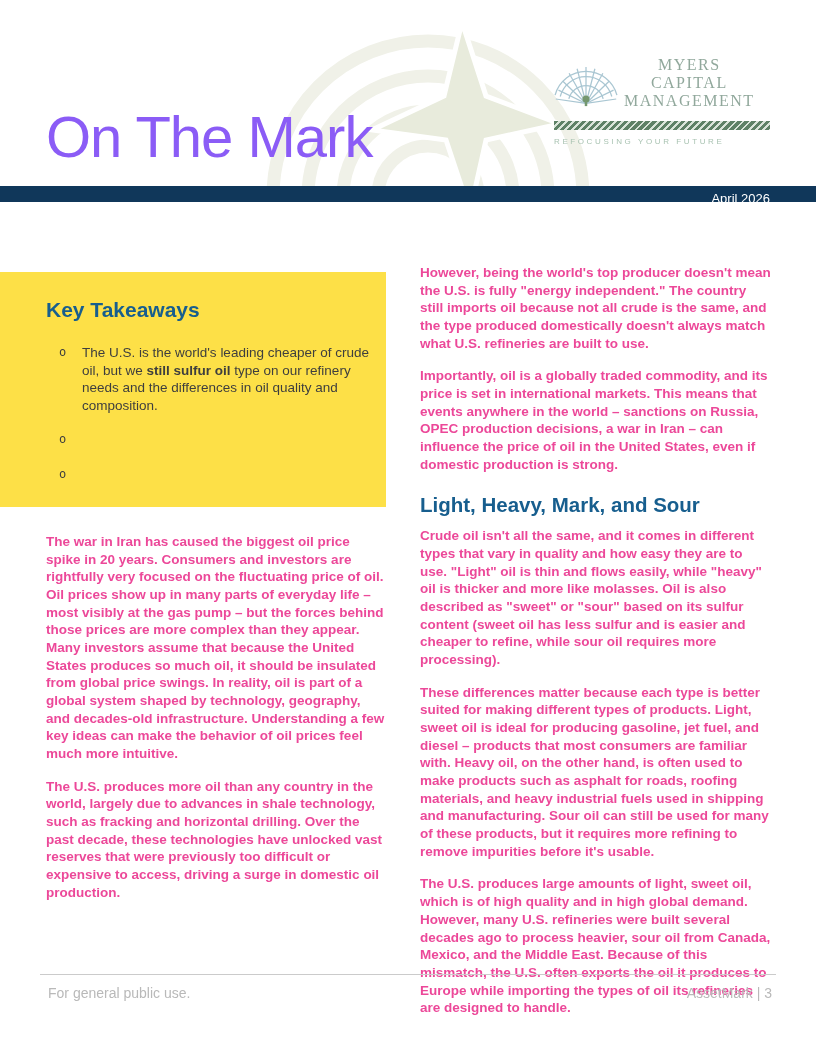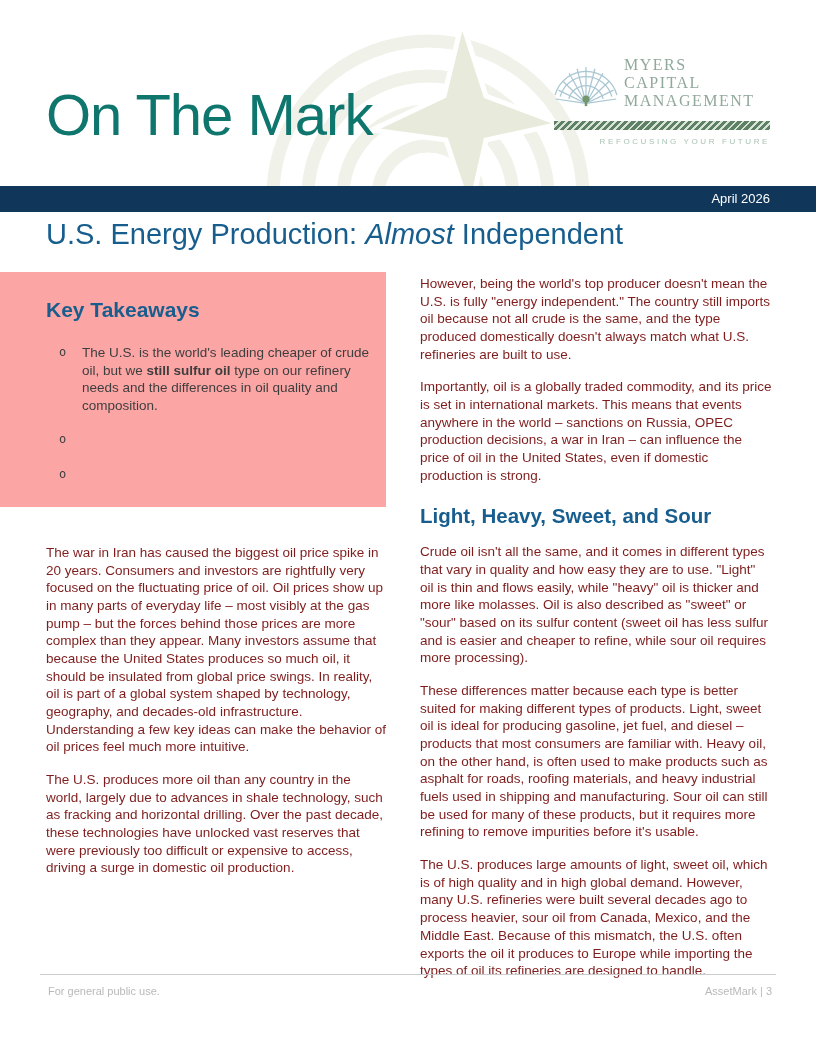--- a/index.html
+++ b/index.html
@@ -4,71 +4,71 @@
 <style>
   html,body{margin:0;padding:0;background:#ffffff;}
   #page{
     position:relative;width:816px;height:1056px;background:#ffffff;overflow:hidden;
     font-family:"Liberation Sans",sans-serif;color:#3e3e3e;
   }
   
   .masthead{position:absolute;top:0;left:0;width:816px;height:186px;background:#ffffff;}
   .watermark{position:absolute;top:0;left:0;pointer-events:none;}
   .masthead-title{
-    position:absolute;left:46px;top:86px;margin:0;
-    font-size:58px;font-weight:400;letter-spacing:-1px;color:#0f766e;line-height:1;
+    position:absolute;left:46px;top:108px;margin:0;
+    font-size:58px;font-weight:400;letter-spacing:-1px;color:#8b5cf6;line-height:1;
   }
   .logo{position:absolute;top:52px;right:46px;width:216px;}
-  .logo-row{display:flex;align-items:center;}
+  .logo-row{display:flex;align-items:center;text-align:center;}
   .logo-icon{flex:0 0 64px;height:62px;}
   .logo-name{
     font-family:"Liberation Serif",serif;font-size:16px;letter-spacing:1.5px;
     color:#91a89c;line-height:1.13;padding-left:6px;
   }
   .logo-band{
     height:9px;margin-top:7px;
     background:repeating-linear-gradient(135deg,#5e8166 0 3px,#d9e4d9 3px 5px);
   }
   .logo-tagline{
-    margin-top:7px;text-align:right;font-size:8px;letter-spacing:2.6px;color:#a9c3b2;
+    margin-top:7px;text-align:left;font-size:8px;letter-spacing:2.6px;color:#a9c3b2;
   }
   
   .datebar{
-    position:absolute;top:186px;left:0;width:816px;height:26px;background:#10375a;
+    position:absolute;top:186px;left:0;width:816px;height:16px;background:#10375a;
     color:#ffffff;font-size:13px;line-height:26px;text-align:right;box-sizing:border-box;
     padding-right:46px;
   }
   
   .headline{
     position:absolute;top:218px;left:46px;width:724px;margin:0;
     font-size:29px;font-weight:400;color:#175e8e;line-height:1.15;
   }
   
   .col-left{position:absolute;top:272px;left:0;width:386px;}
   .col-right{position:absolute;top:260px;left:420px;width:352px;}
-  .kt-box{background:#fca5a5;padding:26px 15px 24px 46px;box-sizing:border-box;width:386px;}
+  .kt-box{background:#fde047;padding:26px 15px 24px 46px;box-sizing:border-box;width:386px;}
   .kt-title{margin:0 0 22px 0;font-size:21px;font-weight:bold;color:#175e8e;}
   .kt-list{list-style:none;margin:0;padding:0;}
   .kt-list li{display:flex;margin-bottom:17px;font-size:13.5px;line-height:1.3;color:#3e3e3e;}
   .kt-list li:last-child{margin-bottom:0;}
   .kt-marker{
     flex:0 0 36px;box-sizing:border-box;padding-left:13px;
     font-family:"DejaVu Sans Mono",monospace;font-size:12px;line-height:1.45;
   }
   .left-body{padding:22px 0 0 46px;width:341px;}
-  p.body{margin:15px 0 15px 0;font-size:13.5px;line-height:1.31;color:#7f1d1d;}
+  p.body{margin:4px 0 15px 0;font-size:13.5px;line-height:1.31;color:#ec4899;font-weight:bold;}
   h2.section{margin:22px 0 10px 0;font-size:20.5px;font-weight:bold;color:#175e8e;}
   .col-right h2.section{margin-top:20px;}
   .seg-b{font-weight:bold;}
   .seg-i{font-style:italic;}
   
   .footer{position:absolute;top:974px;left:40px;width:736px;border-top:1px solid #cbcbcb;}
   .footer-row{
     display:flex;justify-content:space-between;padding:10px 4px 0 8px;
-    color:#b9b9b9;font-size:11px;
+    color:#b9b9b9;font-size:14px;
   }
 </style>
 </head>
 <body>
 
 <div id="page">
 
   <div class="masthead">
     <svg class="watermark" width="816" height="186" viewBox="0 0 816 186" aria-hidden="true">
       <g stroke="#f0f1e8" stroke-width="13" fill="none">
@@ -112,21 +112,20 @@
       </div>
       <div class="logo-band"></div>
       <div class="logo-tagline">REFOCUSING YOUR FUTURE</div>
     </div>
   </div>
 
   <div class="datebar">
     <span>April 2026</span>
   </div>
 
-  <h1 class="headline"><span>U.S. Energy Production: </span><span class="seg-i">Almost</span><span> Independent</span></h1>
 
   <div class="col-left">
     <div class="kt-box">
       <h2 class="kt-title">Key Takeaways</h2>
       <ul class="kt-list">
         <li>
           <span class="kt-marker">o</span>
           <span><span>The U.S. is the world's leading cheaper of crude oil, but we </span><span class="seg-b">still sulfur oil</span><span> type on our refinery needs and the differences in oil quality and composition.</span></span>
         </li>
         <li>
@@ -139,21 +138,21 @@
     </div>
     <div class="left-body">
       <p class="body">The war in Iran has caused the biggest oil price spike in 20 years. Consumers and investors are rightfully very focused on the fluctuating price of oil. Oil prices show up in many parts of everyday life – most visibly at the gas pump – but the forces behind those prices are more complex than they appear. Many investors assume that because the United States produces so much oil, it should be insulated from global price swings. In reality, oil is part of a global system shaped by technology, geography, and decades-old infrastructure. Understanding a few key ideas can make the behavior of oil prices feel much more intuitive.</p>
       <p class="body">The U.S. produces more oil than any country in the world, largely due to advances in shale technology, such as fracking and horizontal drilling. Over the past decade, these technologies have unlocked vast reserves that were previously too difficult or expensive to access, driving a surge in domestic oil production.</p>
     </div>
   </div>
 
   <div class="col-right">
     <p class="body">However, being the world's top producer doesn't mean the U.S. is fully "energy independent." The country still imports oil because not all crude is the same, and the type produced domestically doesn't always match what U.S. refineries are built to use.</p>
     <p class="body">Importantly, oil is a globally traded commodity, and its price is set in international markets. This means that events anywhere in the world – sanctions on Russia, OPEC production decisions, a war in Iran – can influence the price of oil in the United States, even if domestic production is strong.</p>
-    <h2 class="section">Light, Heavy, Sweet, and Sour</h2>
+    <h2 class="section">Light, Heavy, Mark, and Sour</h2>
     <p class="body">Crude oil isn't all the same, and it comes in different types that vary in quality and how easy they are to use. "Light" oil is thin and flows easily, while "heavy" oil is thicker and more like molasses. Oil is also described as "sweet" or "sour" based on its sulfur content (sweet oil has less sulfur and is easier and cheaper to refine, while sour oil requires more processing).</p>
     <p class="body">These differences matter because each type is better suited for making different types of products. Light, sweet oil is ideal for producing gasoline, jet fuel, and diesel – products that most consumers are familiar with. Heavy oil, on the other hand, is often used to make products such as asphalt for roads, roofing materials, and heavy industrial fuels used in shipping and manufacturing. Sour oil can still be used for many of these products, but it requires more refining to remove impurities before it's usable.</p>
     <p class="body">The U.S. produces large amounts of light, sweet oil, which is of high quality and in high global demand. However, many U.S. refineries were built several decades ago to process heavier, sour oil from Canada, Mexico, and the Middle East. Because of this mismatch, the U.S. often exports the oil it produces to Europe while importing the types of oil its refineries are designed to handle.</p>
   </div>
 
   <div class="footer">
     <div class="footer-row">
       <span>For general public use.</span>
       <span>AssetMark | 3</span>
     </div>

